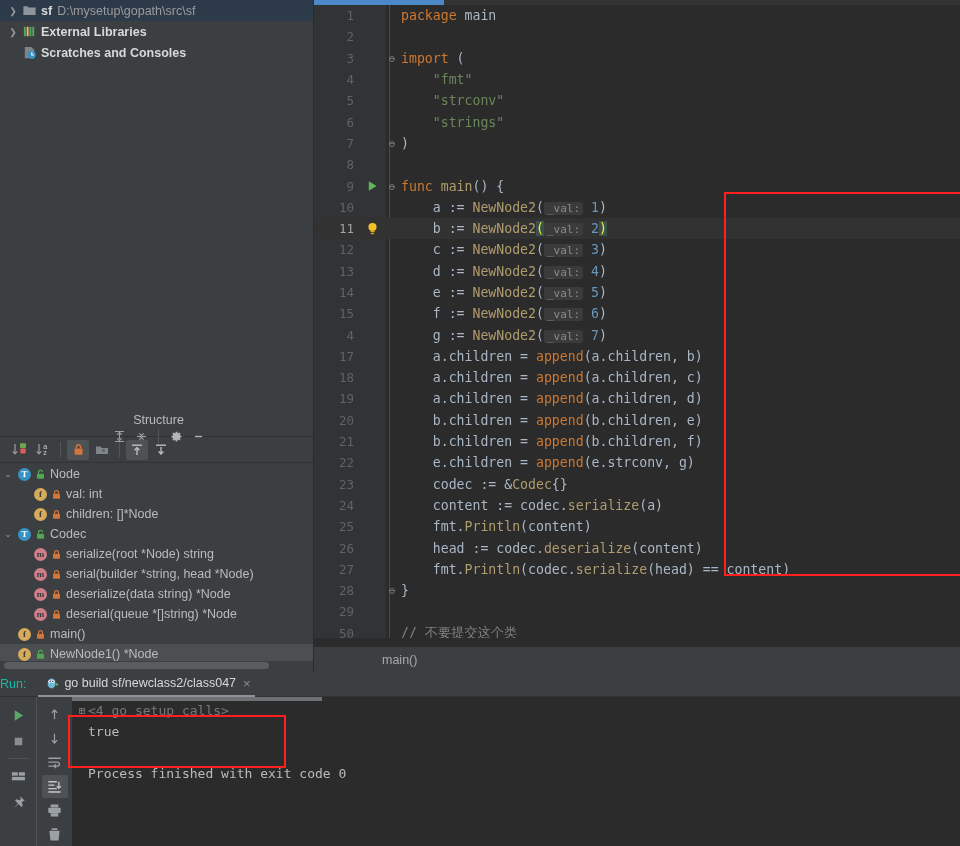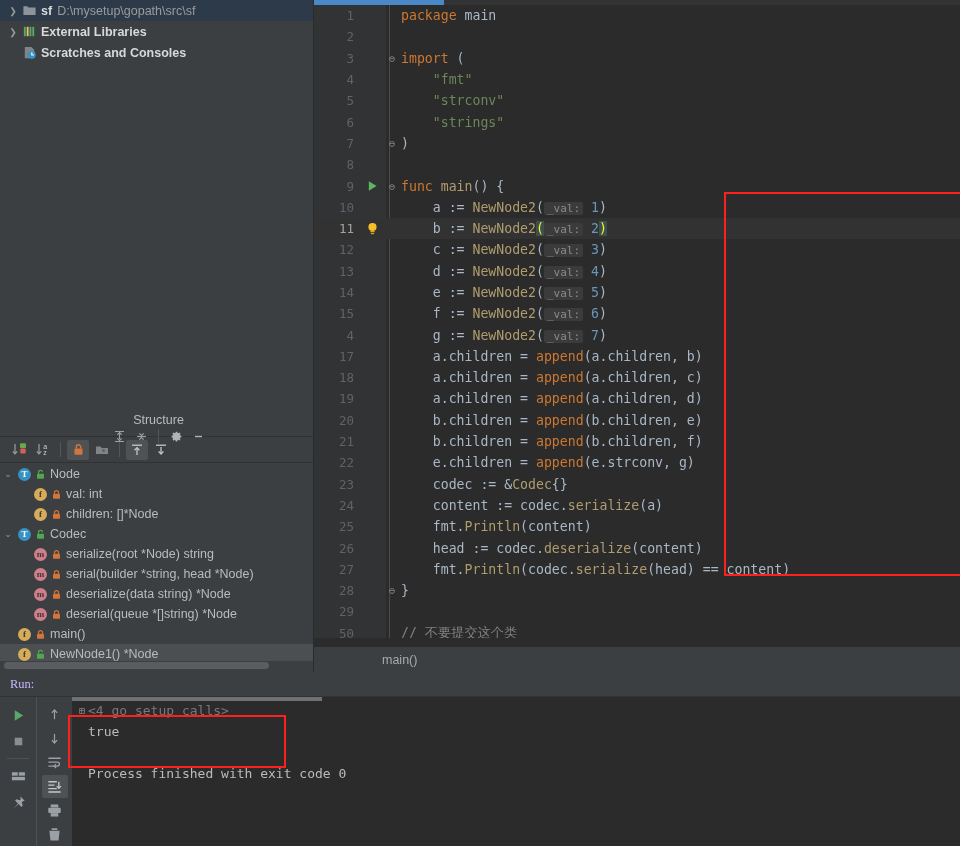--- a/index.html
+++ b/index.html
@@ -113,21 +113,21 @@
   #breadcrumb {
     position:absolute; left:314px; top:646px; width:646px; height:26px;
     background:#3c3f41; border-top:1px solid #2b2b2b;
     display:flex; align-items:center; padding-left:68px;
     font-size:12.5px; color:#a9a9a9;
   }
 
   
   #run-panel { position:absolute; left:0; top:672px; width:960px; height:174px; background:#3c3f41; }
   #run-tabbar { height:25px; display:flex; align-items:center; border-bottom:1px solid #323232; }
-  #run-label { font-size:12.5px; color:#c4b5fd; padding:0 12px 0 10px;font-family:Liberation Serif, serif; }
+  #run-label { font-size:12.5px; color:#14b8a6; padding:0 12px 0 0; }
   #run-tab { display:flex; align-items:center; height:25px; padding:0 4px 0 6px; border-bottom:2px solid #8f9194; }
   #run-tab-icon { width:16px; height:16px; display:flex; align-items:center; justify-content:center; margin-right:4px; }
   #run-tab-label { font-size:12.5px; color:#d8d8d8; }
   #run-tab-close { color:#888; font-size:13px; margin-left:7px; line-height:1; }
 
   #run-body { position:absolute; left:0; top:25px; width:960px; height:149px; background:#3c3f41; }
   #run-side-a { position:absolute; left:0; top:0; width:36px; height:149px; display:flex; flex-direction:column; align-items:center; padding-top:6px; gap:2px; }
   #run-side-b { position:absolute; left:36px; top:0; width:36px; height:149px; display:flex; flex-direction:column; align-items:center; padding-top:6px; gap:1px; border-left:1px solid #4e5254;}
   .rbtn { width:26px; height:24px; display:flex; align-items:center; justify-content:center; border-radius:2px; }
   .rbtn.on { background:#4e5254; }
@@ -612,20 +612,34 @@
     <div id="code-redbox"></div>
   </div>
 
   <div id="breadcrumb">
     <span>main()</span>
   </div>
 
   <div id="run-panel">
     <div id="run-tabbar">
       <div id="run-label">Run:</div>
+      <div id="run-tab">
+        <div id="run-tab-icon">
+          <svg width="15" height="15" viewBox="0 0 16 16">
+            <ellipse cx="7" cy="8" rx="4.2" ry="5.4" fill="#6fb8d6"></ellipse>
+            <circle cx="5.4" cy="5.6" r="1.7" fill="#ffffff"></circle>
+            <circle cx="8.6" cy="5.6" r="1.7" fill="#ffffff"></circle>
+            <circle cx="5.6" cy="5.7" r="0.8" fill="#2b2b2b"></circle>
+            <circle cx="8.4" cy="5.7" r="0.8" fill="#2b2b2b"></circle>
+            <path d="M11.6 7.2l3.1 1.8-3.1 1.8z" fill="#59a869"></path>
+          </svg>
+        </div>
+        <div id="run-tab-label">go build sf/newclass2/class047</div>
+        <div id="run-tab-close">×</div>
+      </div>
     </div>
 
     <div id="run-body">
       <div id="run-side-a">
         <div class="rbtn">
           <svg width="15" height="15" viewBox="0 0 16 16">
               <path d="M4 2.5 13 8l-9 5.5z" fill="#59a869"></path>
             </svg>
         </div>
         <div class="rbtn">

